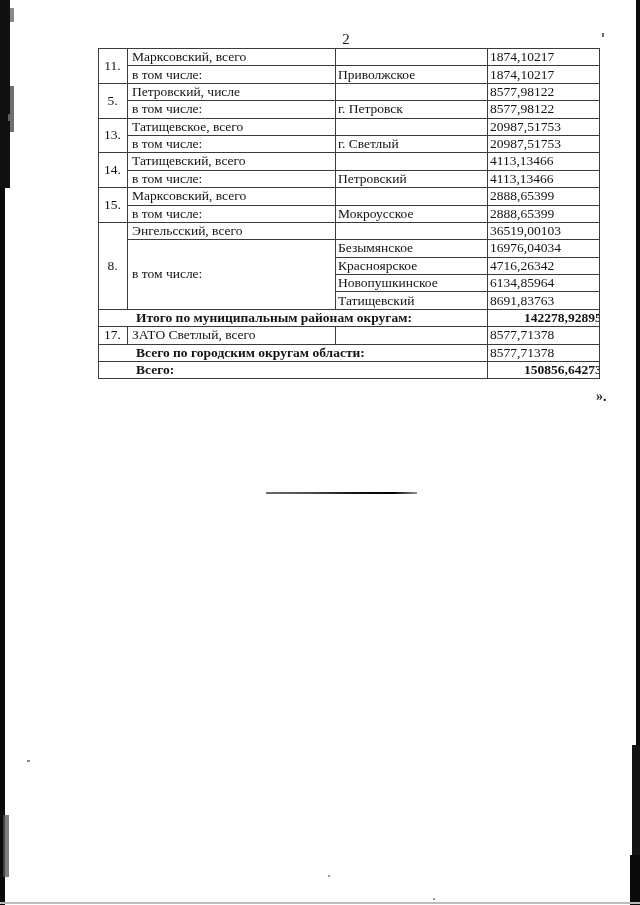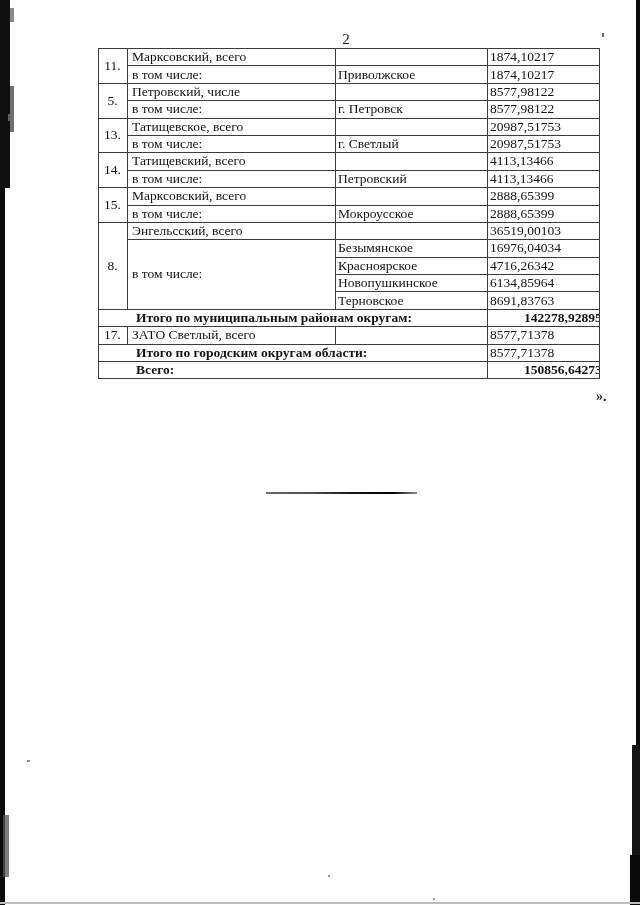--- a/index.html
+++ b/index.html
@@ -186,35 +186,35 @@
         </tr>
         <tr>
           <td class="cell-sett">Красноярское</td>
           <td class="cell-val">4716,26342</td>
         </tr>
         <tr>
           <td class="cell-sett">Новопушкинское</td>
           <td class="cell-val">6134,85964</td>
         </tr>
         <tr>
-          <td class="cell-sett">Терновское</td>
+          <td class="cell-sett">Татищевский</td>
           <td class="cell-val">8691,83763</td>
         </tr>
         <tr>
           <td class="cell-label" colspan="3">Итого по муниципальным районам округам:</td>
           <td class="cell-val bold">142278,92895</td>
         </tr>
         <tr>
           <td class="cell-num">17.</td>
           <td class="cell-name">ЗАТО Светлый, всего</td>
           <td class="cell-sett"></td>
           <td class="cell-val">8577,71378</td>
         </tr>
         <tr>
-          <td class="cell-label" colspan="3">Итого по городским округам области:</td>
+          <td class="cell-label" colspan="3">Всего по городским округам области:</td>
           <td class="cell-val">8577,71378</td>
         </tr>
         <tr>
           <td class="cell-label" colspan="3">Всего:</td>
           <td class="cell-val bold">150856,64273</td>
         </tr>
       </tbody>
   </table>
 
   <span class="closing-mark">».</span>

